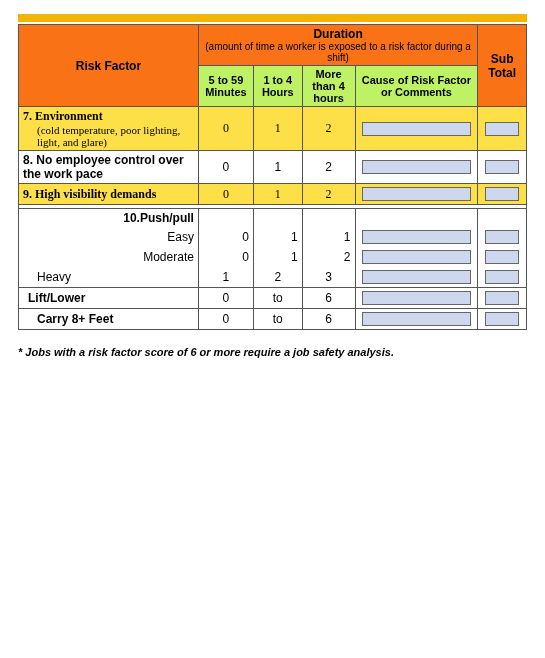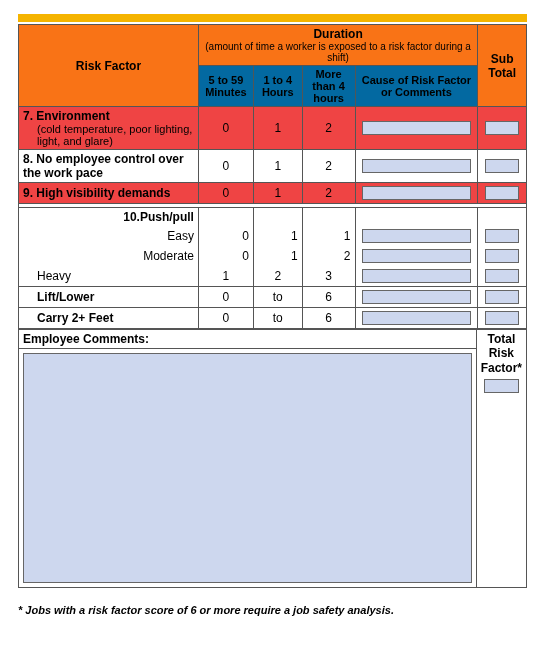--- a/index.html
+++ b/index.html
@@ -41,24 +41,25 @@
     text-align: center;
   }
   .hdr .sub {
     font-weight: normal;
     font-size: 10px;
     display: block;
   }
   .colh {
     text-align: center;
     font-size: 11px;
-    background: #0369a1;
+    background: #bef264;
   }
   .gray {
-    background: #ef4444;
+    background: #fde047;
+    font-family: Liberation Serif, serif;
   }
   .rf {
     font-weight: bold;
     font-size: 12px;
   }
   .rf-sub {
     font-weight: normal;
     font-size: 11px;
     display: block;
     padding-left: 14px;
@@ -232,66 +233,42 @@
       <td class="c noborder-top">3</td>
       <td class="noborder-top">
             <span class="field"></span>
           </td>
       <td class="noborder-top">
             <span class="field field-sm"></span>
           </td>
     </tr>
 
     <tr>
-      <td class="rf" style="padding-left:18px;">Lift/Lower</td>
+      <td class="rf" style="padding-left:9px;">Lift/Lower</td>
       <td class="c">0</td>
       <td class="c">to</td>
       <td class="c">6</td>
       <td>
             <span class="field"></span>
           </td>
       <td>
             <span class="field field-sm"></span>
           </td>
     </tr>
 
     <tr>
-      <td class="rf" style="padding-left:18px;">Carry 2+ Feet</td>
+      <td class="rf" style="padding-left:18px;">Carry 8+ Feet</td>
       <td class="c">0</td>
       <td class="c">to</td>
       <td class="c">6</td>
       <td>
             <span class="field"></span>
           </td>
       <td>
             <span class="field field-sm"></span>
           </td>
     </tr>
   </tbody>
     </table>
 
-  <table class="comments">
-    <colgroup>
-      <col>
-      <col style="width:46px">
-    </colgroup>
-    <tbody>
-        <tr>
-      <th style="text-align:left;" class="rf">Employee Comments:</th>
-      <td rowspan="2" style="vertical-align:top;">
-        <div class="totalbox">
-          <span>Total</span><br>
-          <span>Risk</span><br>
-          <span>Factor*</span>
-        </div>
-        <span class="field field-sm" style="margin-top:4px;"></span>
-      </td>
-    </tr>
-    <tr>
-      <td style="padding:4px;">
-        <span class="commentbox"></span>
-      </td>
-    </tr>
-  </tbody>
-    </table>
 
   <div class="footnote">* Jobs with a risk factor score of 6 or more require a job safety analysis.</div>
 </div>
 
 </body></html>

